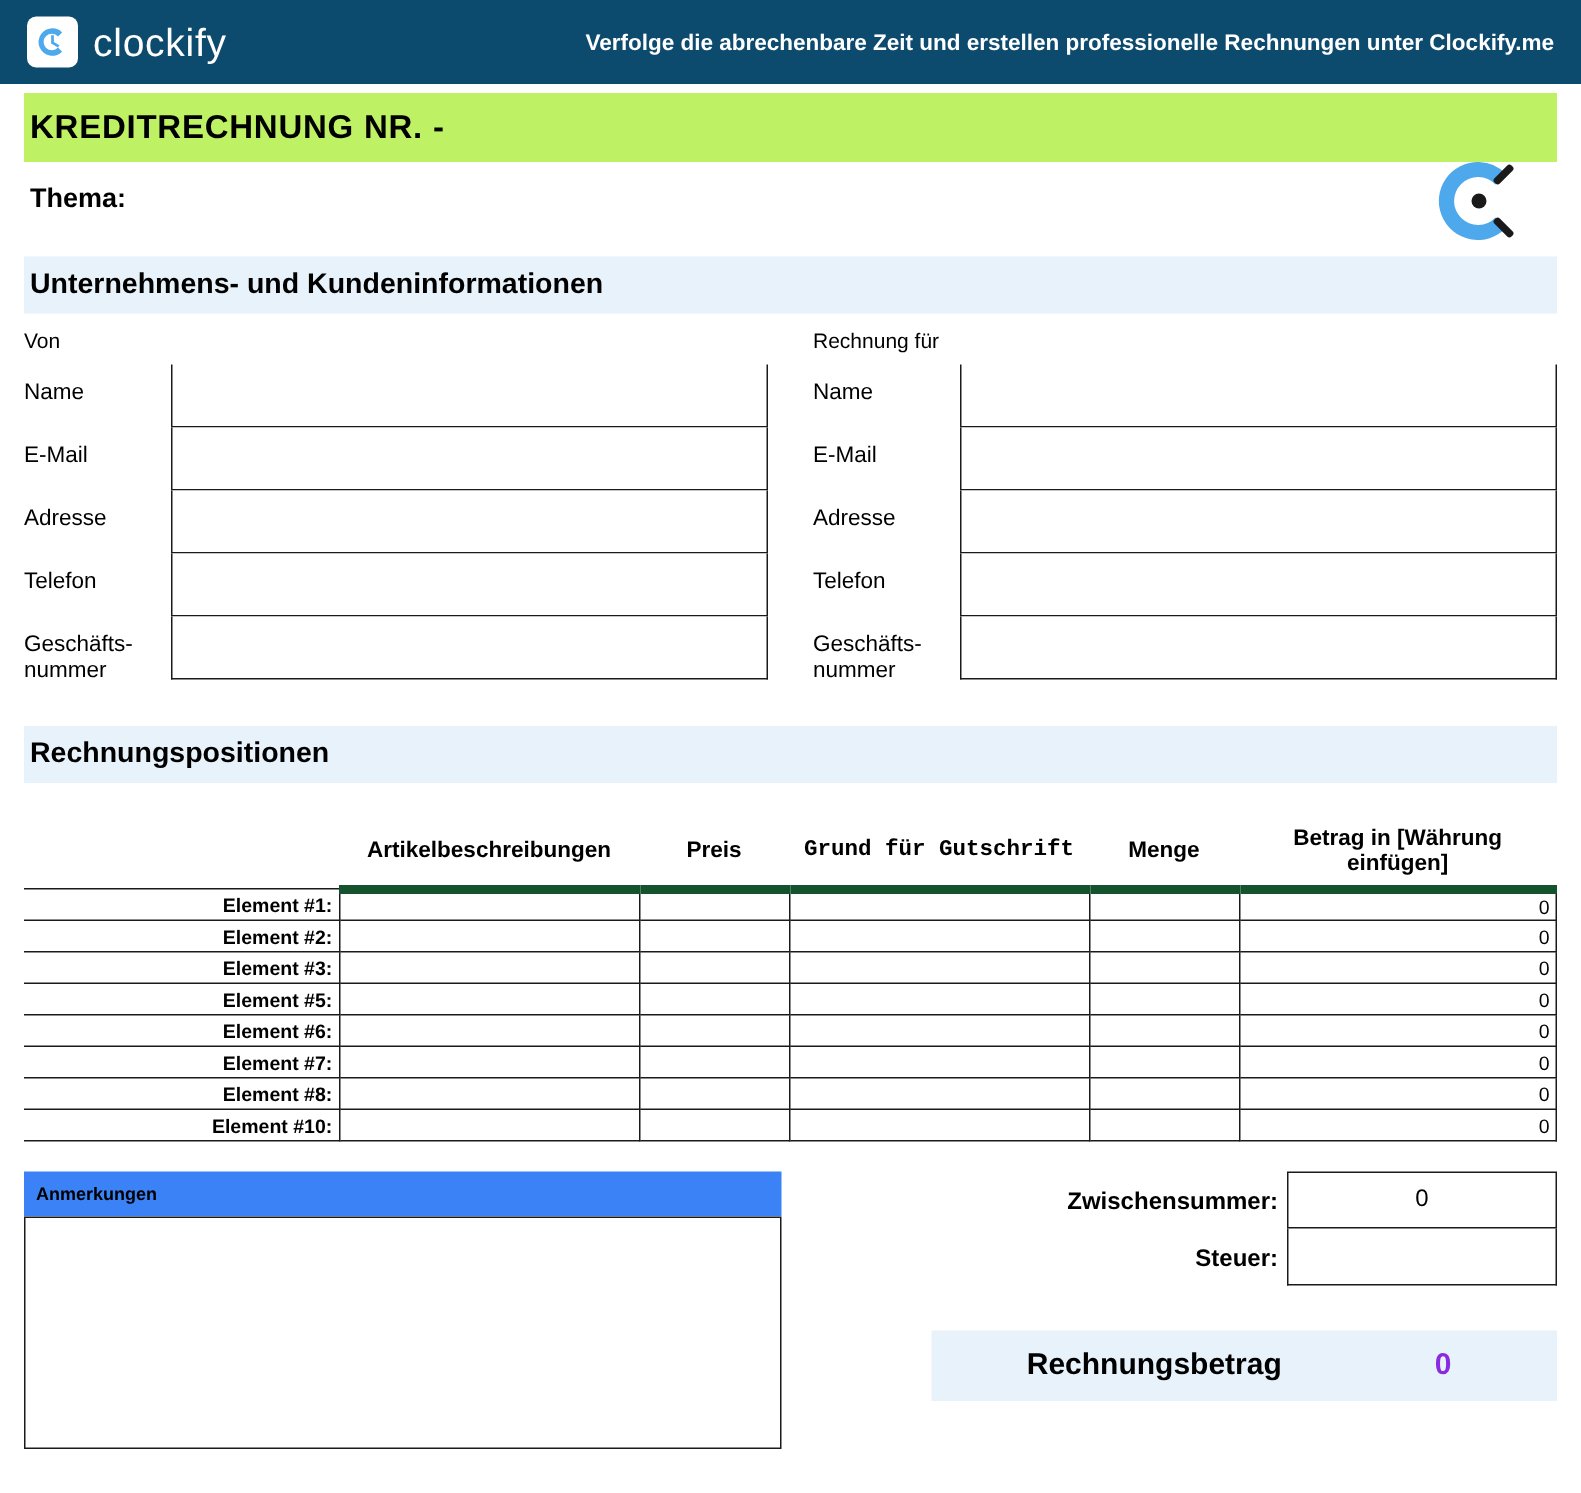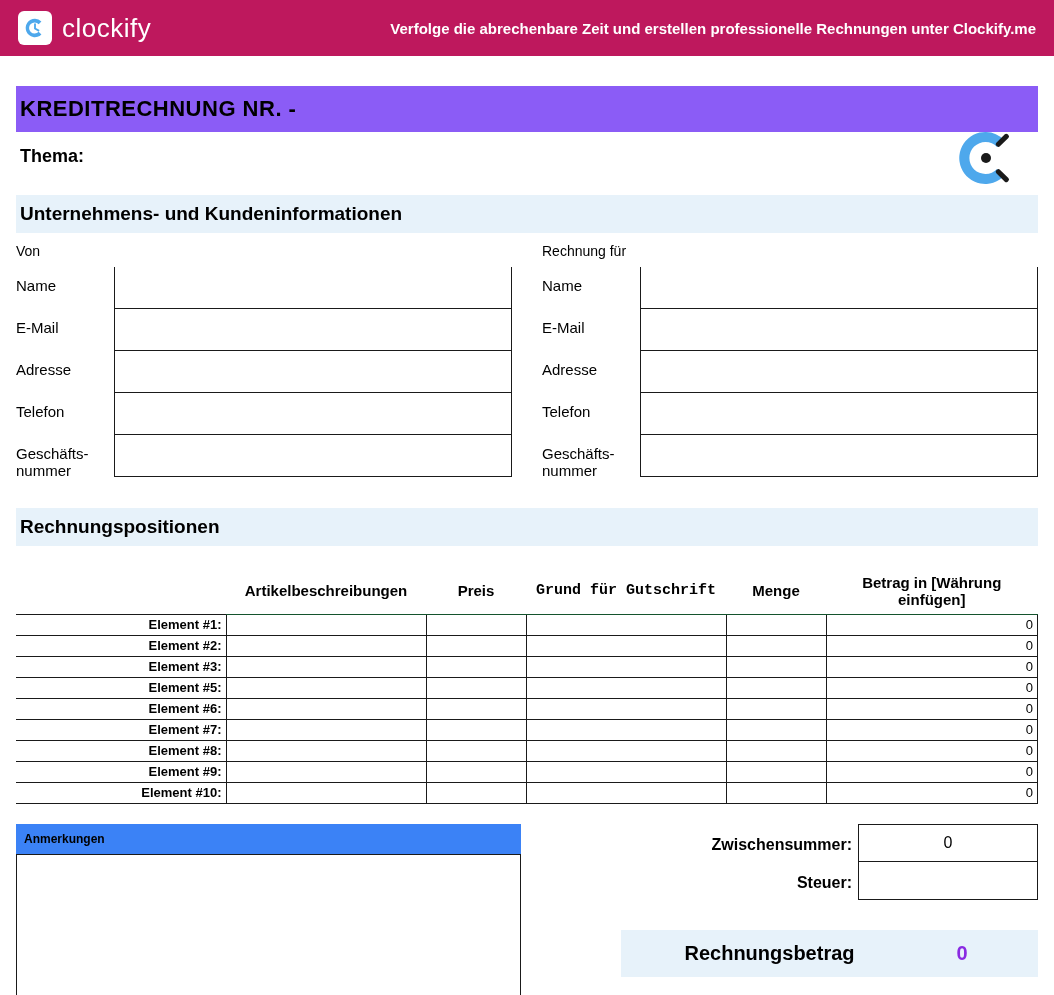--- a/index.html
+++ b/index.html
@@ -1,44 +1,44 @@
 <!DOCTYPE html>
 <html><head>
 <meta charset="utf-8">
 <style>
   * { box-sizing: border-box; margin: 0; padding: 0; }
   body { font-family: -apple-system, BlinkMacSystemFont, "Segoe UI", Arial, sans-serif; background: #fff; width: 1054px; }
-  .banner { background: #be185d; height: 56px; display: flex; align-items: center; justify-content: space-between; padding: 0 18px; gap: 41px; }
+  .banner { background: #0c4a6e; height: 56px; display: flex; align-items: center; justify-content: space-between; padding: 0 18px; gap: 41px; }
   .logo-wrap { display: flex; align-items: center; gap: 10px; }
   .logo-box { width: 34px; height: 34px; background: #fff; border-radius: 6px; display: flex; align-items: center; justify-content: center; }
   .logo-text { color: #fff; font-size: 26px; font-weight: 400; letter-spacing: 0.5px; }
   .banner-link { color: #fff; font-size: 15px; font-weight: 700; cursor: pointer; }
   .content { padding: 0 16px; }
-  .title-bar { background: #8b5cf6; padding: 10px 4px; margin-top: 30px; }
+  .title-bar { background: #bef264; padding: 10px 4px; margin-top: 6px; }
   .title-bar h1 { font-size: 22px; font-weight: 800; letter-spacing: 0.5px; }
   .subject-row { display: flex; align-items: center; padding: 14px 4px 8px 4px; position: relative; }
   .subject-label { font-size: 18px; font-weight: 700; }
   .brand-icon { position: absolute; right: 20px; top: -6px; }
   .section-bar { background: #e7f2fa; padding: 8px 4px; margin-top: 20px; }
   .section-bar h2 { font-size: 19px; font-weight: 700; }
   .info-grid { display: flex; gap: 30px; margin-top: 6px; }
   .info-col { flex: 1; }
   .info-header { font-size: 14px; padding: 4px 0 8px 0; }
   .info-row { display: flex; align-items: stretch; }
   .info-row label { width: 98px; font-size: 15px; padding-top: 10px; line-height: 1.15; }
   .info-row input { flex: 1; height: 42px; border: 1px solid #1a1a1a; border-top: none; font-size: 15px; padding: 0 6px; background: #fff; }
   .info-row:first-of-type input { border-top: 1px solid #1a1a1a; }
   .line-section { margin-top: 28px; }
   .line-table { width: 100%; border-collapse: collapse; }
   .line-table th { font-size: 15px; font-weight: 700; padding: 6px 4px; text-align: center; }
   .line-table th:first-child { text-align: center; width: 210px; }
   .line-table .lbl { width: 100px; font-size: 13px; font-weight: 700; text-align: right; padding: 2px 4px; border: 1px solid #1a1a1a; border-left: none; }
   .line-table td.cell { border: 1px solid #1a1a1a; height: 21px; font-size: 13px; padding: 0 4px; }
   .line-table td.amt { text-align: right; }
-  .line-table tr.headrow th { border-bottom: 1px solid #14532d; }
+  .line-table tr.headrow th { border-bottom: 6px solid #14532d; }
   .bottom { display: flex; margin-top: 20px; gap: 100px; align-items: flex-start; }
   .notes { width: 505px; }
   .notes-head { background: #3b82f6; padding: 8px 8px; font-size: 12px; font-weight: 700; }
   .notes-box { width: 100%; height: 155px; border: 1px solid #1a1a1a; resize: none; font-size: 14px; padding: 6px; font-family: inherit; }
   .totals { flex: 1; }
   .tot-row { display: flex; align-items: stretch; }
   .tot-row label { flex: 1; text-align: right; font-size: 16px; font-weight: 700; padding: 12px 6px 0 0; }
   .tot-row .box { width: 180px; height: 38px; border: 1px solid #1a1a1a; display: flex; align-items: center; justify-content: center; font-size: 16px; }
   .tot-row + .tot-row .box { border-top: none; }
   .final-row { display: flex; background: #e7f2fa; margin-top: 30px; padding: 12px 16px; align-items: center; }
@@ -197,28 +197,20 @@
         </tr>
         <tr>
           <td class="lbl">Element #8:</td>
           <td class="cell"></td>
           <td class="cell"></td>
           <td class="cell"></td>
           <td class="cell"></td>
           <td class="cell amt">0</td>
         </tr>
         <tr>
-          <td class="lbl">Element #9:</td>
-          <td class="cell"></td>
-          <td class="cell"></td>
-          <td class="cell"></td>
-          <td class="cell"></td>
-          <td class="cell amt">0</td>
-        </tr>
-        <tr>
           <td class="lbl">Element #10:</td>
           <td class="cell"></td>
           <td class="cell"></td>
           <td class="cell"></td>
           <td class="cell"></td>
           <td class="cell amt">0</td>
         </tr>
       </tbody>
   </table>
 

